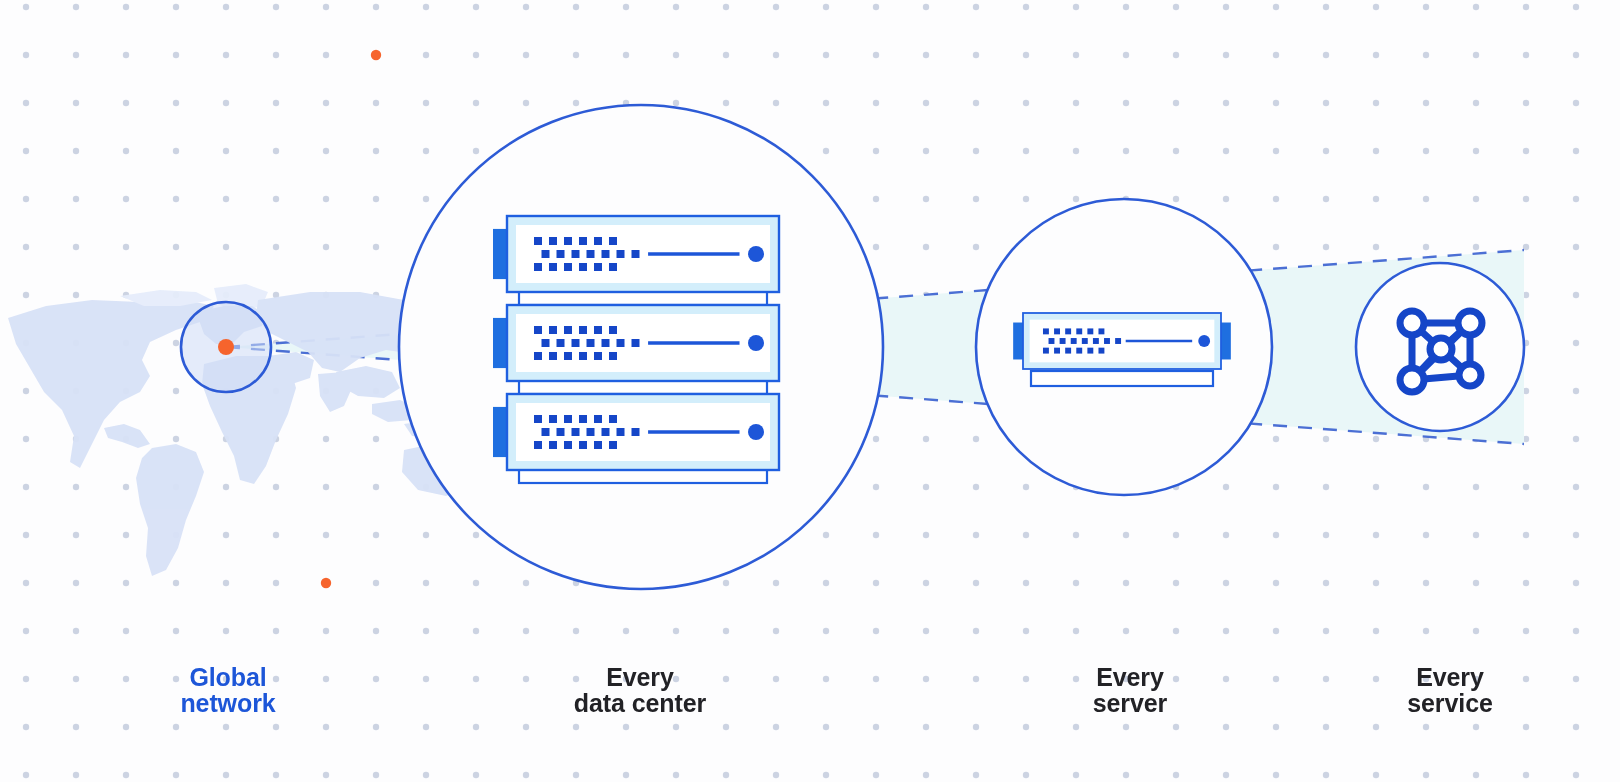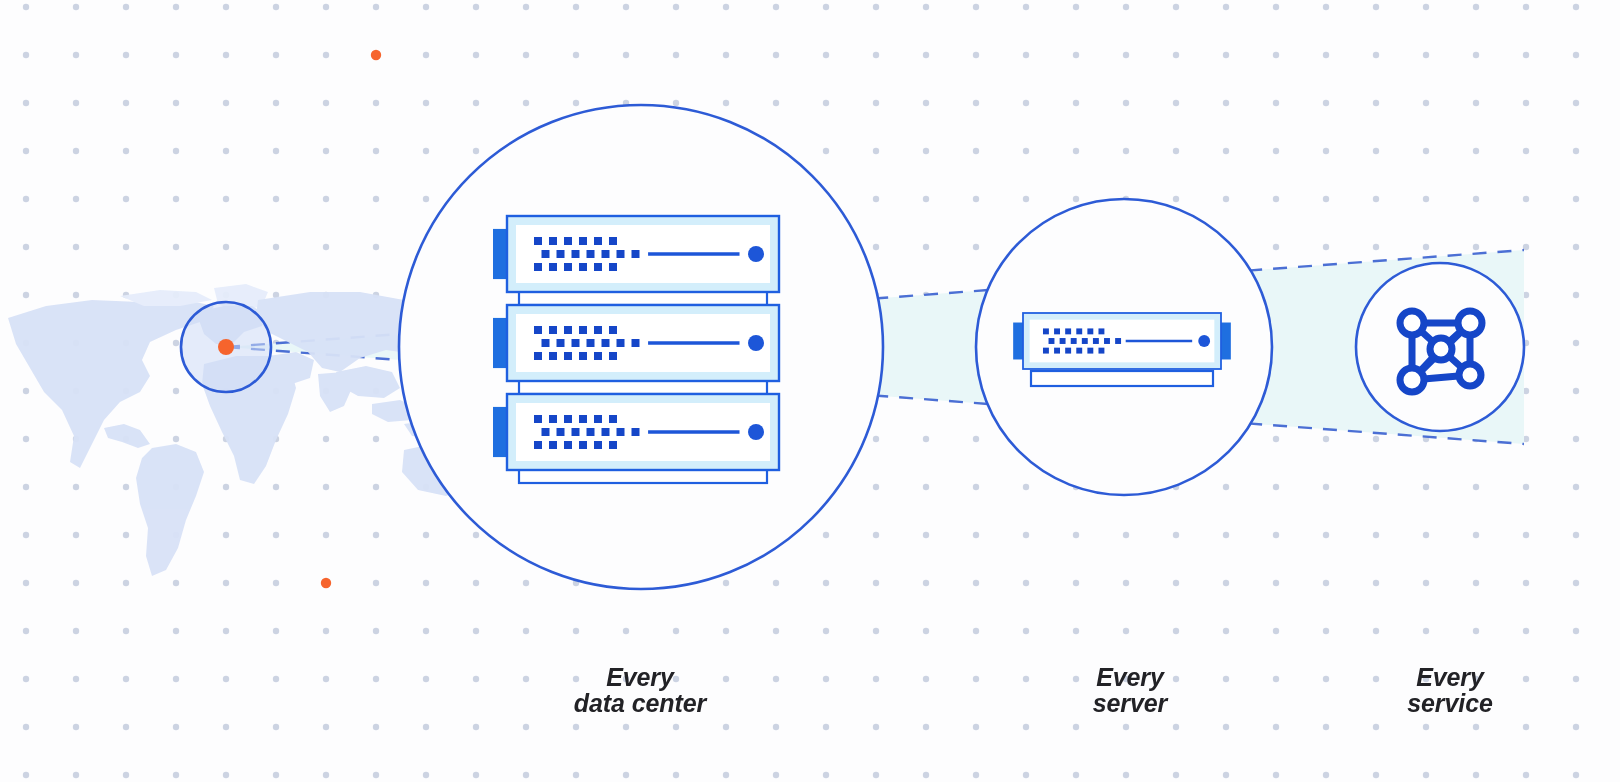--- a/index.html
+++ b/index.html
@@ -28,21 +28,21 @@
     position: absolute;
     text-align: center;
     font-family: "Liberation Sans", sans-serif;
     font-size: 25px;
     font-weight: 700;
     line-height: 1.04;
     letter-spacing: -0.1px;
     white-space: pre-line;
     user-select: none;
   }
-  .label.dark { color: #222226; font-style: italic; }
+  .label.dark { color: #222226; }
   .label.blue { color: #1d56d8; }
 
   #label-global   { left: 118px;  top: 664px; width: 220px; }
   #label-dc       { left: 520px;  top: 664px; width: 240px; }
   #label-server   { left: 1010px; top: 664px; width: 240px; }
   #label-service  { left: 1330px; top: 664px; width: 240px; }
 </style>
 </head>
 <body>
 
@@ -803,20 +803,22 @@
             <circle cx="1470" cy="323" r="12" fill="#ffffff" stroke="#1546c8" stroke-width="7"></circle>
             <circle cx="1412" cy="380" r="12" fill="#ffffff" stroke="#1546c8" stroke-width="7"></circle>
             <circle cx="1470" cy="375" r="11" fill="#ffffff" stroke="#1546c8" stroke-width="7"></circle>
             <circle cx="1441" cy="349" r="11" fill="#ffffff" stroke="#1546c8" stroke-width="7"></circle>
           </g>
         </g>
 
     </g>
   </svg>
 
+  <div class="label blue" id="label-global">Global
+network</div>
   <div class="label dark" id="label-dc">Every
 data center</div>
   <div class="label dark" id="label-server">Every
 server</div>
   <div class="label dark" id="label-service">Every
 service</div>
 
 </div>
 
 </body></html>

